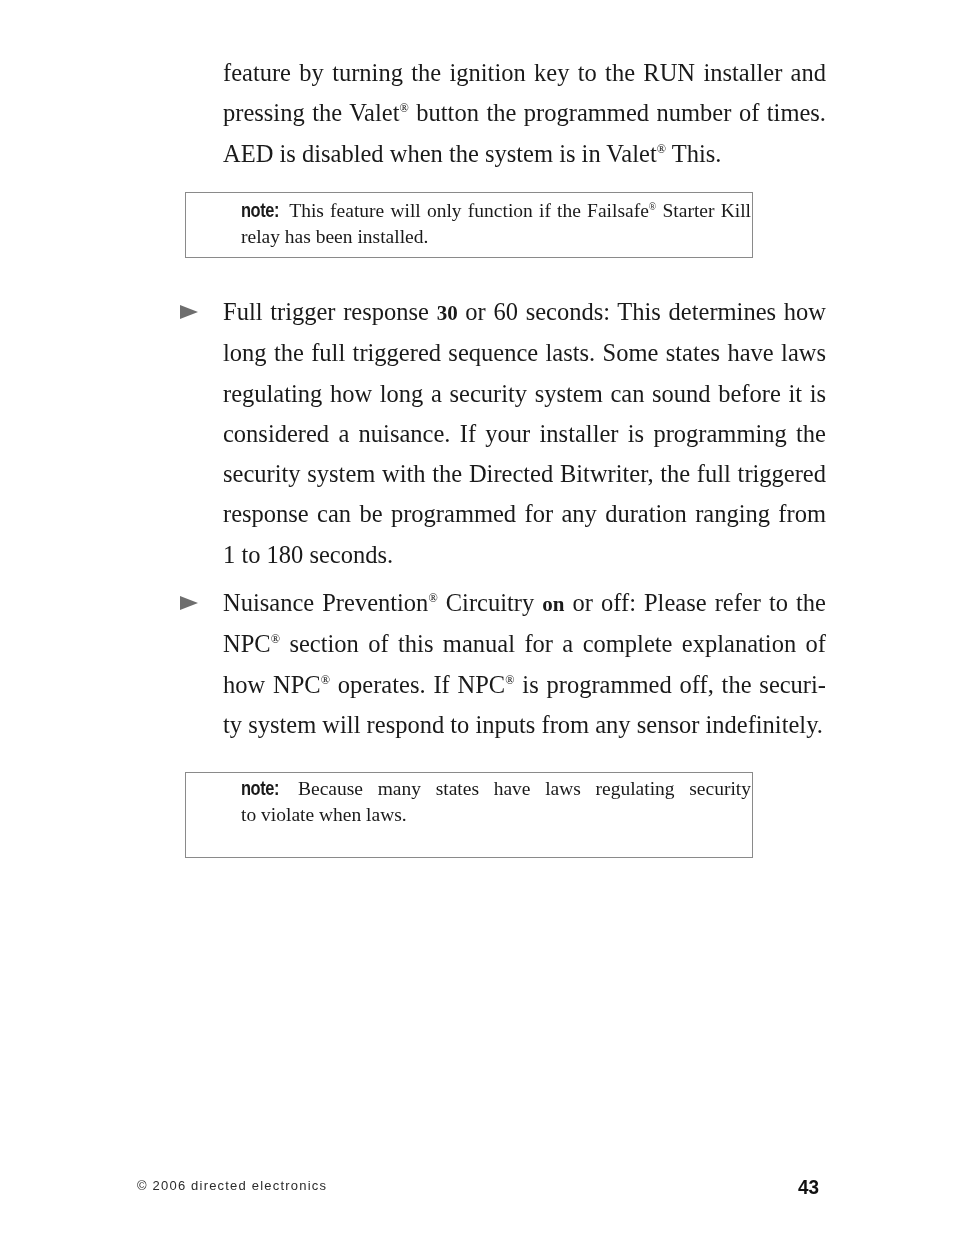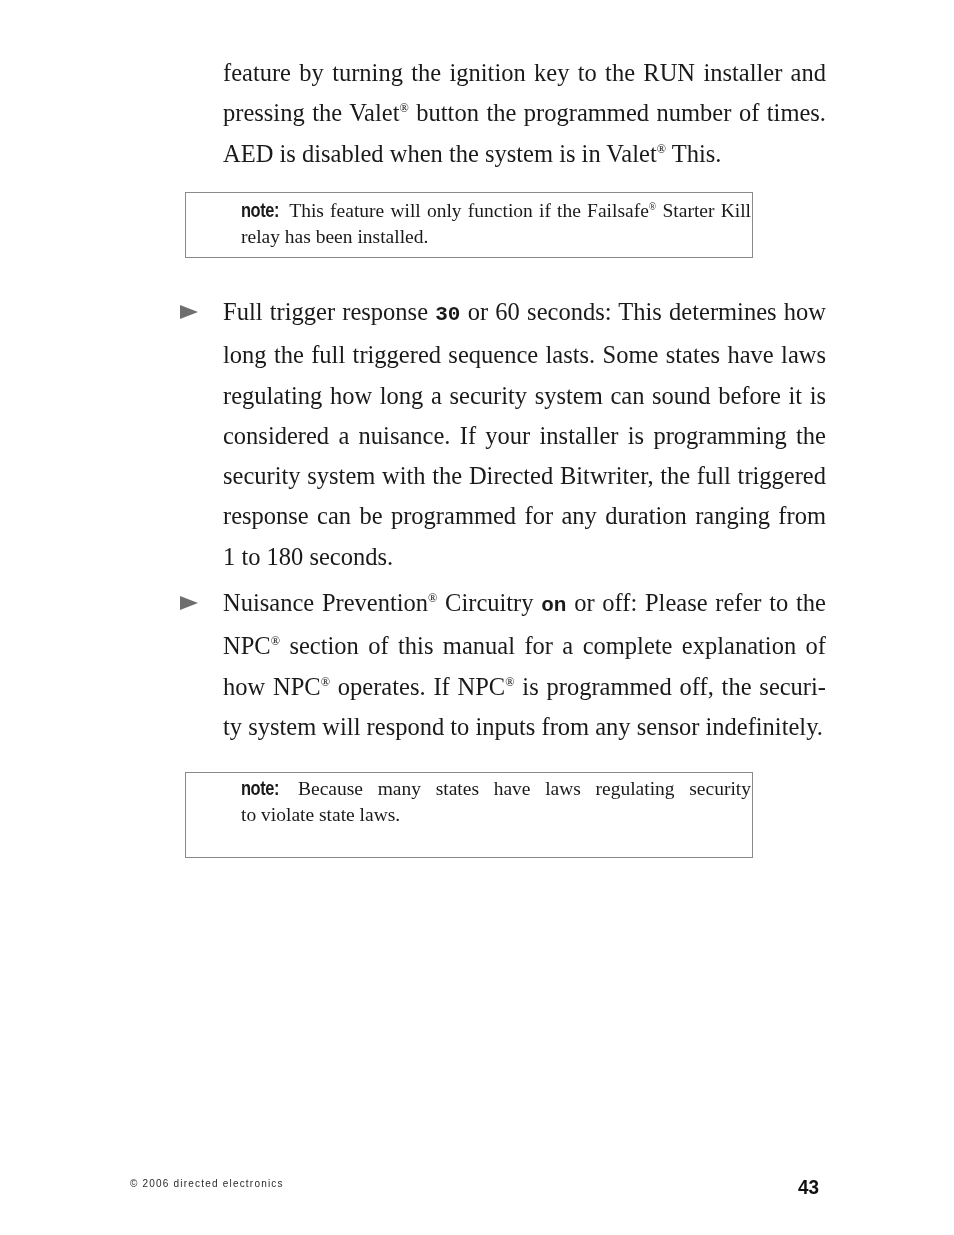--- a/index.html
+++ b/index.html
@@ -38,27 +38,27 @@
   .bullet-item { position: absolute; left: 180px; width: 646px; }
   .bullet-icon {
     position: absolute; left: 0; top: 13px; width: 0; height: 0;
     border-top: 7px solid transparent; border-bottom: 7px solid transparent;
     border-left: 18px solid #6e6e6e;
   }
   .bullet-text {
     margin-left: 43px; font-size: 24.5px; line-height: 40.3px; text-align: justify;
   }
   .bullet-text sup { font-size: 0.5em; vertical-align: 0.75em; line-height: 0; }
-  .bold-val { font-weight: bold; font-family: Liberation Mono, monospace; font-size: 21px; }
+  .bold-val { font-weight: bold; font-family: Liberation Serif, serif; font-size: 21px; }
   #bullet1 { top: 292px; }
   #bullet2 { top: 583px; }
 
   .footer-copy {
-    position: absolute; left: 130px; top: 1178px;
-    font-size: 10px; letter-spacing: 1.2px; color: #2a2a2a;
+    position: absolute; left: 137px; top: 1178px;
+    font-size: 13px; letter-spacing: 1.2px; color: #2a2a2a;
   }
   .footer-page {
     position: absolute; left: 798px; top: 1175px;
     font-size: 21px; font-weight: bold; color: #111;
     transform: scaleX(0.9); transform-origin: left;
   }
 </style>
 </head>
 <body>
 
@@ -74,18 +74,18 @@
 </div>
 
 <div id="bullet2" class="bullet-item">
   <span class="bullet-icon"></span>
   <div class="bullet-text serif"><span>Nuisance Prevention</span><sup>®</sup><span> Circuitry </span><span class="bold-val">on</span><span> or off: Please refer to the NPC</span><sup>®</sup><span> section of this manual for a complete explanation of how NPC</span><sup>®</sup><span> operates. If NPC</span><sup>®</sup><span> is programmed off, the securi-ty system will respond to inputs from any sensor indefinitely.</span></div>
 </div>
 
 <div id="note2" class="note">
   <div class="note-inner serif">
     <span class="j"><span class="note-label">note:</span><span> Because many states have laws regulating security</span></span>
-    <span style="display:block">to violate state laws.</span>
+    <span style="display:block">to violate when laws.</span>
   </div>
 </div>
 
 <div class="footer-copy sans">© 2006 directed electronics</div>
 <div class="footer-page sans">43</div>
 
 </body></html>

